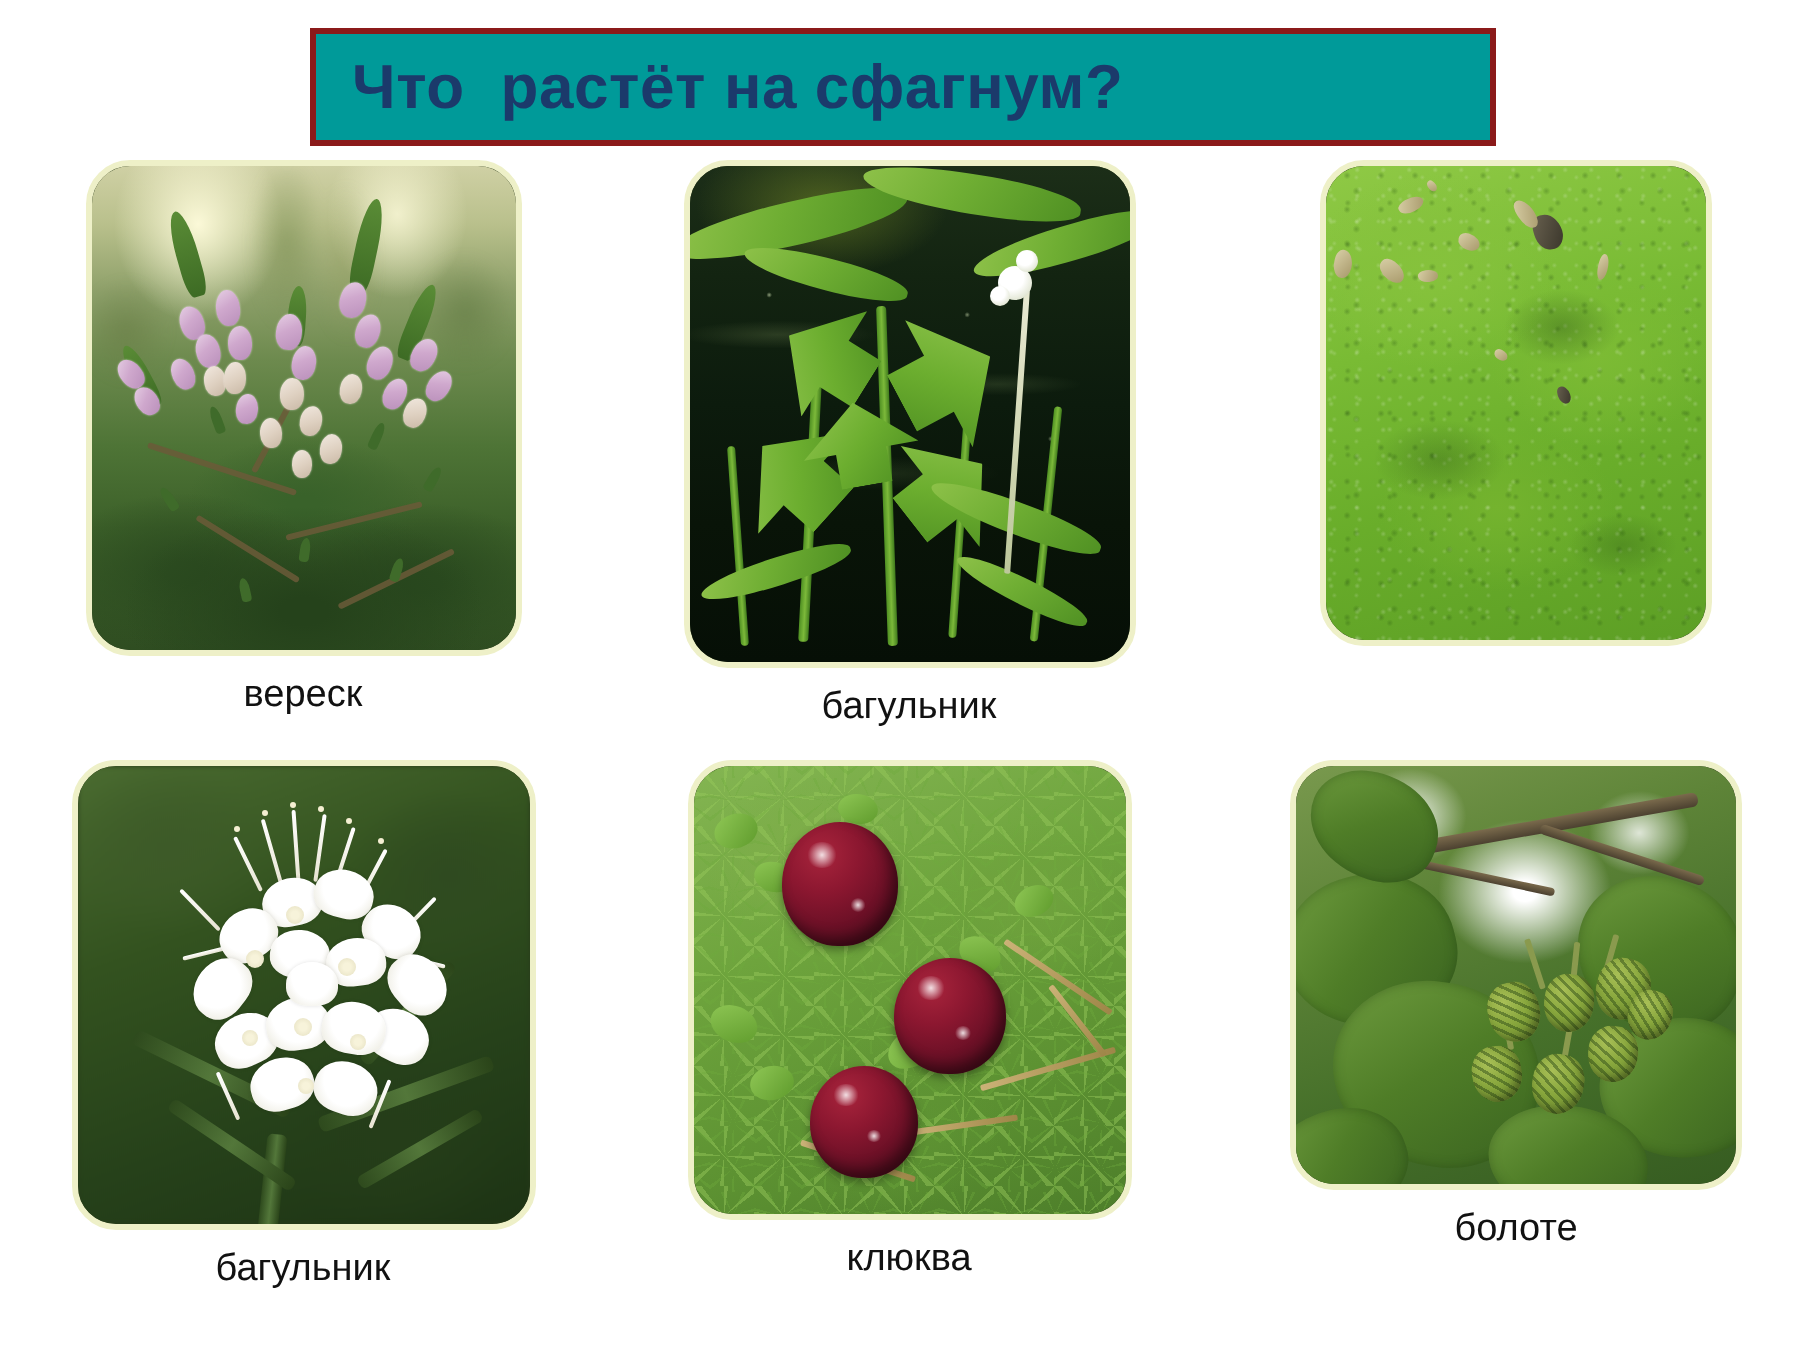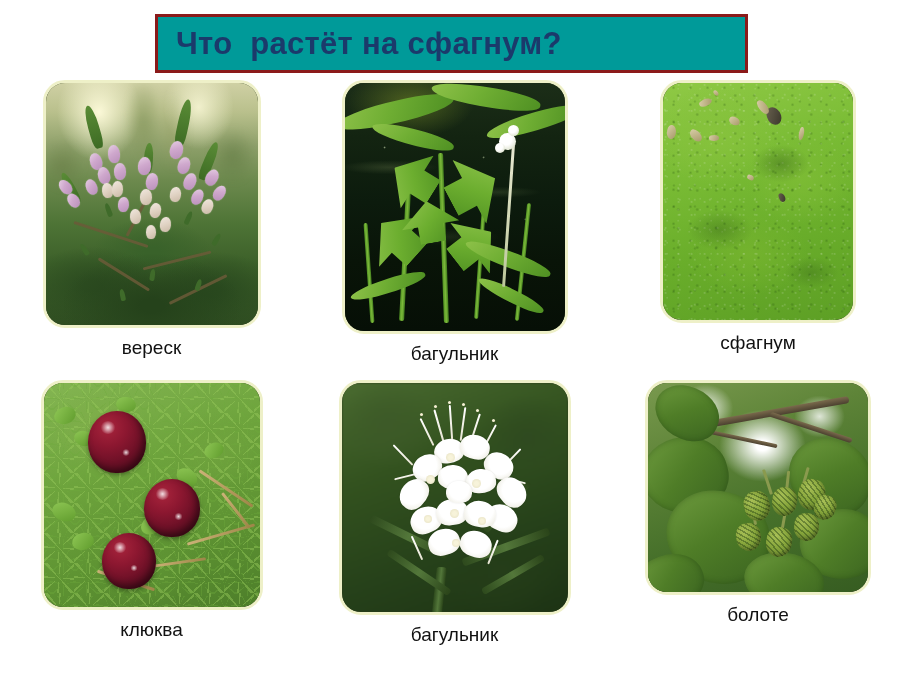--- a/index.html
+++ b/index.html
@@ -487,71 +487,24 @@
             <div class="debris debris-dark" style="left:104px;top:24px;width:14px;height:18px;transform:rotate(-16deg);"></div>
             <div class="debris" style="left:96px;top:16px;width:8px;height:16px;transform:rotate(-34deg);"></div>
             <div class="debris" style="left:46px;top:52px;width:10px;height:6px;transform:rotate(-8deg);"></div>
             <div class="debris" style="left:136px;top:44px;width:5px;height:13px;transform:rotate(14deg);"></div>
             <div class="debris" style="left:84px;top:92px;width:7px;height:5px;transform:rotate(24deg);"></div>
             <div class="debris debris-dark" style="left:116px;top:110px;width:6px;height:9px;transform:rotate(-20deg);"></div>
             <div class="debris" style="left:50px;top:8px;width:6px;height:4px;transform:rotate(44deg);"></div>
           </div>
         </div>
       </div>
-      <div class="caption">сфагнум</div>
     </div>
   </div>
 
   <div class="row row-2">
-
-    <div class="cell cell-2">
-      <div class="photo-wrap">
-        <div class="photo p-cranberry">
-          <div class="layer cran-bg"></div>
-          <div class="layer star-moss"></div>
-          <div class="layer star-moss-2"></div>
-
-          <div class="layer">
-            <div class="round-leaf" style="left:10px;top:24px;width:22px;height:17px;transform:rotate(-18deg);"></div>
-            <div class="round-leaf" style="left:30px;top:48px;width:20px;height:15px;transform:rotate(14deg);"></div>
-            <div class="round-leaf" style="left:8px;top:120px;width:24px;height:18px;transform:rotate(22deg);"></div>
-            <div class="round-leaf" style="left:28px;top:150px;width:22px;height:17px;transform:rotate(-12deg);"></div>
-            <div class="round-leaf" style="left:132px;top:86px;width:22px;height:16px;transform:rotate(30deg);"></div>
-            <div class="round-leaf" style="left:160px;top:60px;width:20px;height:15px;transform:rotate(-24deg);"></div>
-            <div class="round-leaf" style="left:96px;top:132px;width:26px;height:18px;transform:rotate(-34deg);"></div>
-            <div class="round-leaf" style="left:72px;top:14px;width:20px;height:15px;transform:rotate(8deg);"></div>
-          </div>
-
-          <div class="layer">
-            <div class="straw" style="left:46px;top:70px;width:48px;height:3px;transform:rotate(22deg);"></div>
-            <div class="straw" style="left:150px;top:104px;width:64px;height:3px;transform:rotate(34deg);"></div>
-            <div class="straw" style="left:142px;top:150px;width:70px;height:3px;transform:rotate(-16deg);"></div>
-            <div class="straw" style="left:52px;top:196px;width:60px;height:3px;transform:rotate(18deg);"></div>
-            <div class="straw" style="left:108px;top:178px;width:54px;height:2.5px;transform:rotate(-8deg);"></div>
-            <div class="straw" style="left:170px;top:126px;width:44px;height:2.5px;transform:rotate(52deg);"></div>
-          </div>
-
-          <div class="layer">
-            <div class="berry" style="left:44px;top:28px;width:58px;height:62px;">
-              <div class="berry-gloss" style="left:12px;top:10px;width:16px;height:13px;"></div>
-              <div class="berry-gloss" style="left:34px;top:38px;width:8px;height:7px;"></div>
-            </div>
-            <div class="berry" style="left:100px;top:96px;width:56px;height:58px;">
-              <div class="berry-gloss" style="left:11px;top:9px;width:15px;height:12px;"></div>
-              <div class="berry-gloss" style="left:30px;top:34px;width:9px;height:7px;"></div>
-            </div>
-            <div class="berry" style="left:58px;top:150px;width:54px;height:56px;">
-              <div class="berry-gloss" style="left:11px;top:9px;width:14px;height:11px;"></div>
-              <div class="berry-gloss" style="left:28px;top:32px;width:8px;height:6px;"></div>
-            </div>
-          </div>
-        </div>
-      </div>
-      <div class="caption">клюква</div>
-    </div>
 
     <div class="cell cell-1">
       <div class="photo-wrap">
         <div class="photo p-ledum">
           <div class="layer ledum-bg"></div>
           <div class="layer ledum-leaves"></div>
 
           <div class="layer">
             <div class="narrow-leaf" style="left:24px;top:150px;width:86px;height:8px;transform:rotate(26deg);"></div>
             <div class="narrow-leaf" style="left:118px;top:160px;width:92px;height:8px;transform:rotate(-20deg);"></div>
@@ -604,20 +557,66 @@
             <div class="flower-core" style="left:108px;top:126px;width:9px;height:9px;"></div>
             <div class="flower-core" style="left:136px;top:134px;width:8px;height:8px;"></div>
             <div class="flower-core" style="left:82px;top:132px;width:8px;height:8px;"></div>
             <div class="flower-core" style="left:110px;top:156px;width:8px;height:8px;"></div>
           </div>
         </div>
       </div>
       <div class="caption">багульник</div>
     </div>
 
+    <div class="cell cell-2">
+      <div class="photo-wrap">
+        <div class="photo p-cranberry">
+          <div class="layer cran-bg"></div>
+          <div class="layer star-moss"></div>
+          <div class="layer star-moss-2"></div>
+
+          <div class="layer">
+            <div class="round-leaf" style="left:10px;top:24px;width:22px;height:17px;transform:rotate(-18deg);"></div>
+            <div class="round-leaf" style="left:30px;top:48px;width:20px;height:15px;transform:rotate(14deg);"></div>
+            <div class="round-leaf" style="left:8px;top:120px;width:24px;height:18px;transform:rotate(22deg);"></div>
+            <div class="round-leaf" style="left:28px;top:150px;width:22px;height:17px;transform:rotate(-12deg);"></div>
+            <div class="round-leaf" style="left:132px;top:86px;width:22px;height:16px;transform:rotate(30deg);"></div>
+            <div class="round-leaf" style="left:160px;top:60px;width:20px;height:15px;transform:rotate(-24deg);"></div>
+            <div class="round-leaf" style="left:96px;top:132px;width:26px;height:18px;transform:rotate(-34deg);"></div>
+            <div class="round-leaf" style="left:72px;top:14px;width:20px;height:15px;transform:rotate(8deg);"></div>
+          </div>
+
+          <div class="layer">
+            <div class="straw" style="left:46px;top:70px;width:48px;height:3px;transform:rotate(22deg);"></div>
+            <div class="straw" style="left:150px;top:104px;width:64px;height:3px;transform:rotate(34deg);"></div>
+            <div class="straw" style="left:142px;top:150px;width:70px;height:3px;transform:rotate(-16deg);"></div>
+            <div class="straw" style="left:52px;top:196px;width:60px;height:3px;transform:rotate(18deg);"></div>
+            <div class="straw" style="left:108px;top:178px;width:54px;height:2.5px;transform:rotate(-8deg);"></div>
+            <div class="straw" style="left:170px;top:126px;width:44px;height:2.5px;transform:rotate(52deg);"></div>
+          </div>
+
+          <div class="layer">
+            <div class="berry" style="left:44px;top:28px;width:58px;height:62px;">
+              <div class="berry-gloss" style="left:12px;top:10px;width:16px;height:13px;"></div>
+              <div class="berry-gloss" style="left:34px;top:38px;width:8px;height:7px;"></div>
+            </div>
+            <div class="berry" style="left:100px;top:96px;width:56px;height:58px;">
+              <div class="berry-gloss" style="left:11px;top:9px;width:15px;height:12px;"></div>
+              <div class="berry-gloss" style="left:30px;top:34px;width:9px;height:7px;"></div>
+            </div>
+            <div class="berry" style="left:58px;top:150px;width:54px;height:56px;">
+              <div class="berry-gloss" style="left:11px;top:9px;width:14px;height:11px;"></div>
+              <div class="berry-gloss" style="left:28px;top:32px;width:8px;height:6px;"></div>
+            </div>
+          </div>
+        </div>
+      </div>
+      <div class="caption">клюква</div>
+    </div>
+
     <div class="cell cell-3">
       <div class="photo-wrap">
         <div class="photo p-alder">
           <div class="layer alder-bg"></div>
 
           <div class="layer">
             <div class="alder-branch" style="left:52px;top:26px;width:150px;height:7px;transform:rotate(-10deg);"></div>
             <div class="alder-branch" style="left:120px;top:42px;width:86px;height:5px;transform:rotate(18deg);"></div>
             <div class="alder-branch" style="left:60px;top:54px;width:70px;height:4px;transform:rotate(12deg);"></div>
           </div>

